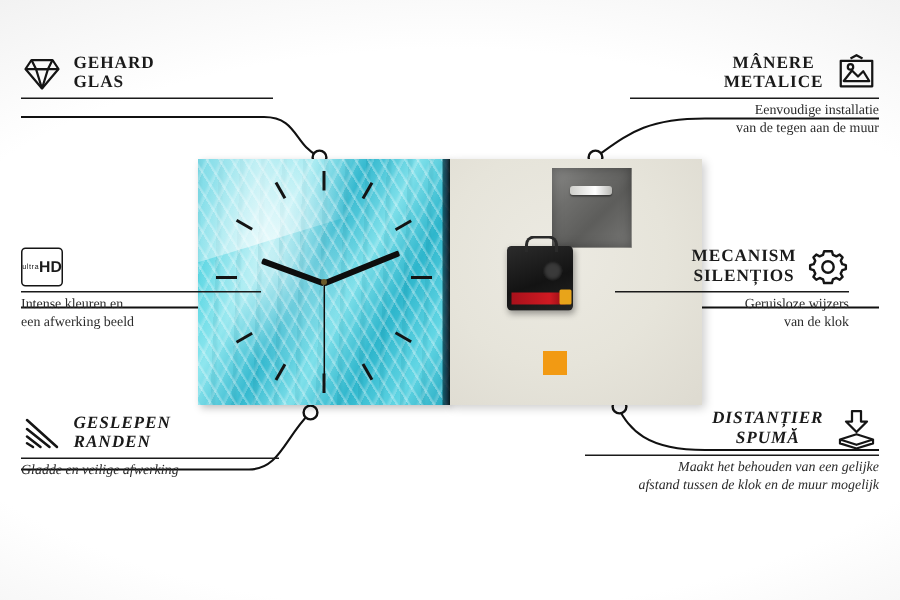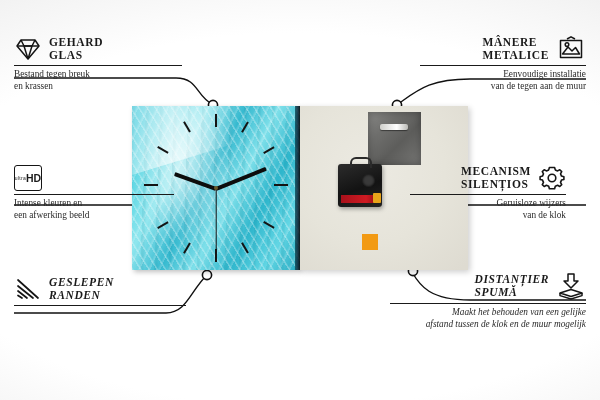--- a/index.html
+++ b/index.html
@@ -95,21 +95,21 @@
   .co-head{display:flex;align-items:center;gap:7px;}
   .co-title{
     font-size:11.5px;line-height:13px;font-weight:700;letter-spacing:.6px;
     text-transform:uppercase;color:#1a1a1a;white-space:pre-line;
   }
   .co-rule{height:1px;background:#1a1a1a;margin-top:3px;}
   .co-sub{
     font-size:9.3px;line-height:11.5px;color:#2a2a2a;margin-top:3px;white-space:pre-line;
   }
   .right .co-head{flex-direction:row;justify-content:flex-end;}
-  .right .co-title{text-align:left;}
+  .right .co-title{text-align:center;}
   .right .co-sub{text-align:right;}
   .ico{flex:0 0 auto;display:block;}
   .hdbox{
     width:26px;height:24px;border:1.6px solid #151515;border-radius:3px;
     display:flex;flex-direction:row;align-items:center;justify-content:center;
     font-family:"Liberation Sans", sans-serif;line-height:1;
   }
   .hdbox .u{font-size:5px;letter-spacing:.3px;}
   .hdbox .h{font-size:10.5px;font-weight:700;}
   svg{display:block;}
@@ -193,22 +193,20 @@
               <path d="M7,3 L10,9 L14,22"></path>
               <path d="M21,3 L18,9 L14,22"></path>
             <path d="M10,9 H18"></path>
           </g>
         </svg>
       </span>
       <span class="co-title">GEHARD
 GLAS</span>
     </div>
     <div class="co-rule"></div>
-    <div class="co-sub">Bestand tegen breuk
-en krassen</div>
   </div>
 
   <div class="callout left" style="left:14px;top:165px;width:160px;">
     <div class="co-head">
       <span class="ico hdbox">
         <span class="u">ultra</span>
         <span class="h">HD</span>
       </span>
     </div>
     <div class="co-rule"></div>
@@ -225,20 +223,21 @@
               <path d="M4,9 L19,21"></path>
               <path d="M4,14 L13,21"></path>
               <path d="M4,18.5 L8,21"></path>
           </g>
         </svg>
       </span>
       <span class="co-title">GESLEPEN
 RANDEN</span>
     </div>
     <div class="co-rule"></div>
+    <div class="co-sub">Gladde en veilige afwerking</div>
   </div>
 
   <div class="callout right" style="left:420px;top:36px;width:166px;">
     <div class="co-head">
       <span class="co-title">MÂNERE
 METALICE</span>
       <span class="ico">
         <svg width="30" height="26" viewBox="0 0 30 26">
           <g fill="none" stroke="#151515" stroke-width="1.5" stroke-linejoin="round">
             <path d="M11,3 L15,0.8 L19,3"></path>

